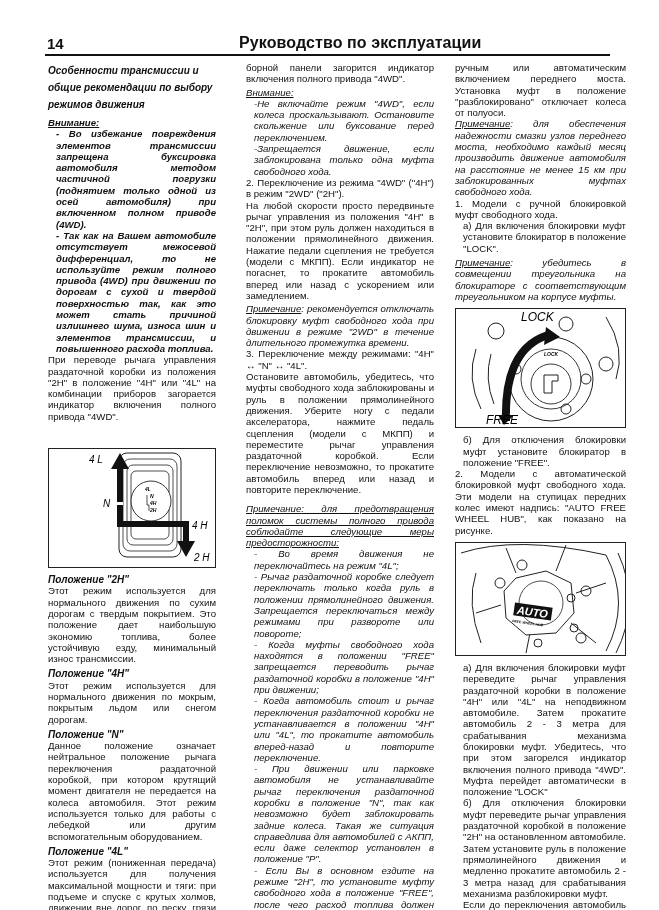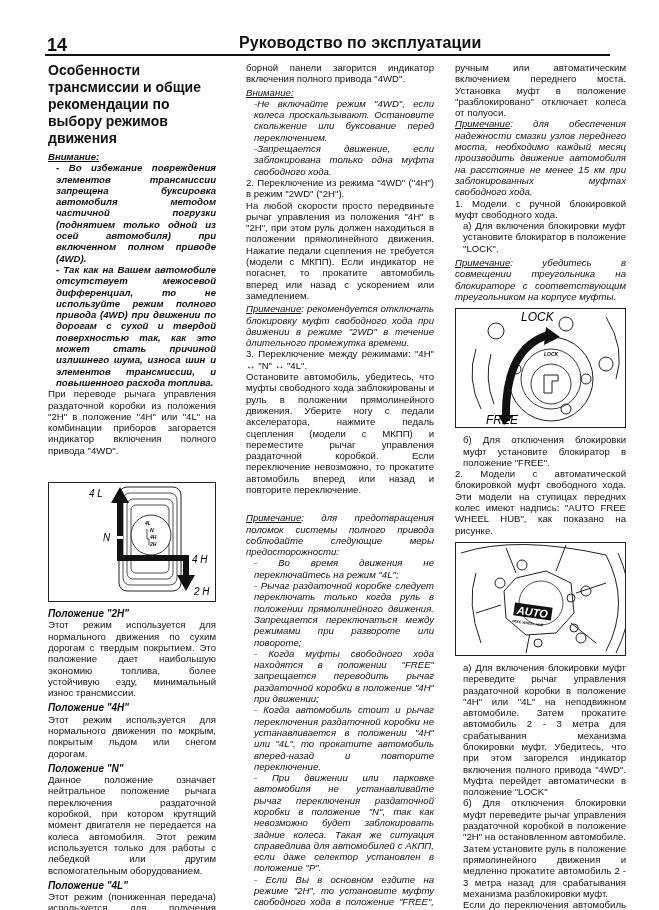--- a/index.html
+++ b/index.html
@@ -1,27 +1,27 @@
 <!DOCTYPE html>
 <html><head>
 <meta charset="utf-8">
 <style>
   html,body{margin:0;padding:0;background:#fff;}
   body{width:659px;height:910px;position:relative;overflow:hidden;font-family:"Liberation Sans",sans-serif;color:#111;}
   .page{position:absolute;left:0;top:0;width:659px;height:910px;background:#fff;}
   .header{position:absolute;left:45px;top:35px;width:565px;height:20px;}
-  .pgnum{position:absolute;left:2px;top:0;font-size:18px;font-weight:bold;}
+  .pgnum{position:absolute;left:2px;top:0;font-size:15px;font-weight:bold;}
   .htitle{position:absolute;left:194px;top:-1px;font-size:16px;font-weight:bold;letter-spacing:0.1px;}
   .hrule{position:absolute;left:45px;top:54px;width:565px;height:2px;background:#111;}
   .col{position:absolute;top:62px;font-size:9.6px;line-height:11.3px;text-align:justify;}
   .c1{left:48px;width:168px;}
   .c2{left:246px;width:188px;}
   .c3{left:455px;width:171px;}
   p{margin:0;}
-  .h1{font-size:14px;font-weight:bold;line-height:17px;margin:0 0 4px 0;text-align:left;}
+  .h1{font-size:10px;font-weight:bold;line-height:17px;margin:0 0 4px 0;text-align:left;font-style:italic;}
   .h3{font-style:italic;font-weight:bold;font-size:10px;margin:4px 0 0 0;}
   .warn-label{font-style:italic;font-weight:bold;text-decoration:underline;}
   .warn-bold{font-style:italic;font-weight:bold;padding-left:8px;}
   .ital{font-style:italic;}
   .indent{padding-left:8px;}
   .ul{text-decoration:underline;font-style:italic;}
   .fig{border:1px solid #222;margin:6px 0;position:relative;background:#fff;font-style:italic;}
 </style>
 </head>
 <body>
@@ -80,21 +80,21 @@
   <div class="col c2">
     <p>борной панели загорится индикатор включения полного привода "4WD".</p>
     <p class="ul" style="margin-top:2px;">Внимание:</p>
     <p class="ital indent">-Не включайте режим "4WD", если колеса проскальзывают. Остановите скольжение или буксование перед переключением.</p>
     <p class="ital indent">-Запрещается движение, если заблокирована только одна муфта свободного хода.</p>
     <p>2. Переключение из режима "4WD" ("4H") в режим "2WD" ("2H").</p>
     <p>На любой скорости просто передвиньте рычаг управления из положения "4H" в "2H", при этом руль должен находиться в положении прямолинейного движения. Нажатие педали сцепления не требуется (модели с МКПП). Если индикатор не погаснет, то прокатите автомобиль вперед или назад с ускорением или замедлением.</p>
     <p class="ital" style="margin-top:2px;"><span class="ul">Примечание</span><span>: рекомендуется отключать блокировку муфт свободного хода при движении в режиме "2WD" в течение длительного промежутка времени.</span></p>
     <p>3. Переключение между режимами: "4H" ↔ "N" ↔ "4L".</p>
     <p>Остановите автомобиль, убедитесь, что муфты свободного хода заблокированы и руль в положении прямолинейного движения. Уберите ногу с педали акселератора, нажмите педаль сцепления (модели с МКПП) и переместите рычаг управления раздаточной коробкой. Если переключение невозможно, то прокатите автомобиль вперед или назад и повторите переключение.</p>
-    <p class="ital" style="margin-top:17px;"><span class="ul">Примечание</span><span>: для предотвращения поломок системы полного привода соблюдайте следующие меры предосторожности:</span></p>
+    <p class="ital" style="margin-top:8px;text-decoration:underline;"><span class="ul">Примечание</span><span>: для предотвращения поломок системы полного привода соблюдайте следующие меры предосторожности:</span></p>
     <p class="ital indent">- Во время движения не переключайтесь на режим "4L";</p>
     <p class="ital indent">- Рычаг раздаточной коробке следует переключать только когда руль в положении прямолинейного движения. Запрещается переключаться между режимами при развороте или повороте;</p>
     <p class="ital indent">- Когда муфты свободного хода находятся в положении "FREE" запрещается переводить рычаг раздаточной коробки в положение "4H" при движении;</p>
     <p class="ital indent">- Когда автомобиль стоит и рычаг переключения раздаточной коробки не устанавливается в положении "4H" или "4L", то прокатите автомобиль вперед-назад и повторите переключение.</p>
     <p class="ital indent">- При движении или парковке автомобиля не устанавливайте рычаг переключения раздаточной коробки в положение "N", так как невозможно будет заблокировать задние колеса. Такая же ситуация справедлива для автомобилей с АКПП, если даже селектор установлен в положение "P".</p>
     <p class="ital indent">- Если Вы в основном ездите на режиме "2H", то установите муфту свободного хода в положение "FREE", после чего расход топлива должен уменьшиться.</p>
 
   </div>
 
   <div class="col c3">

